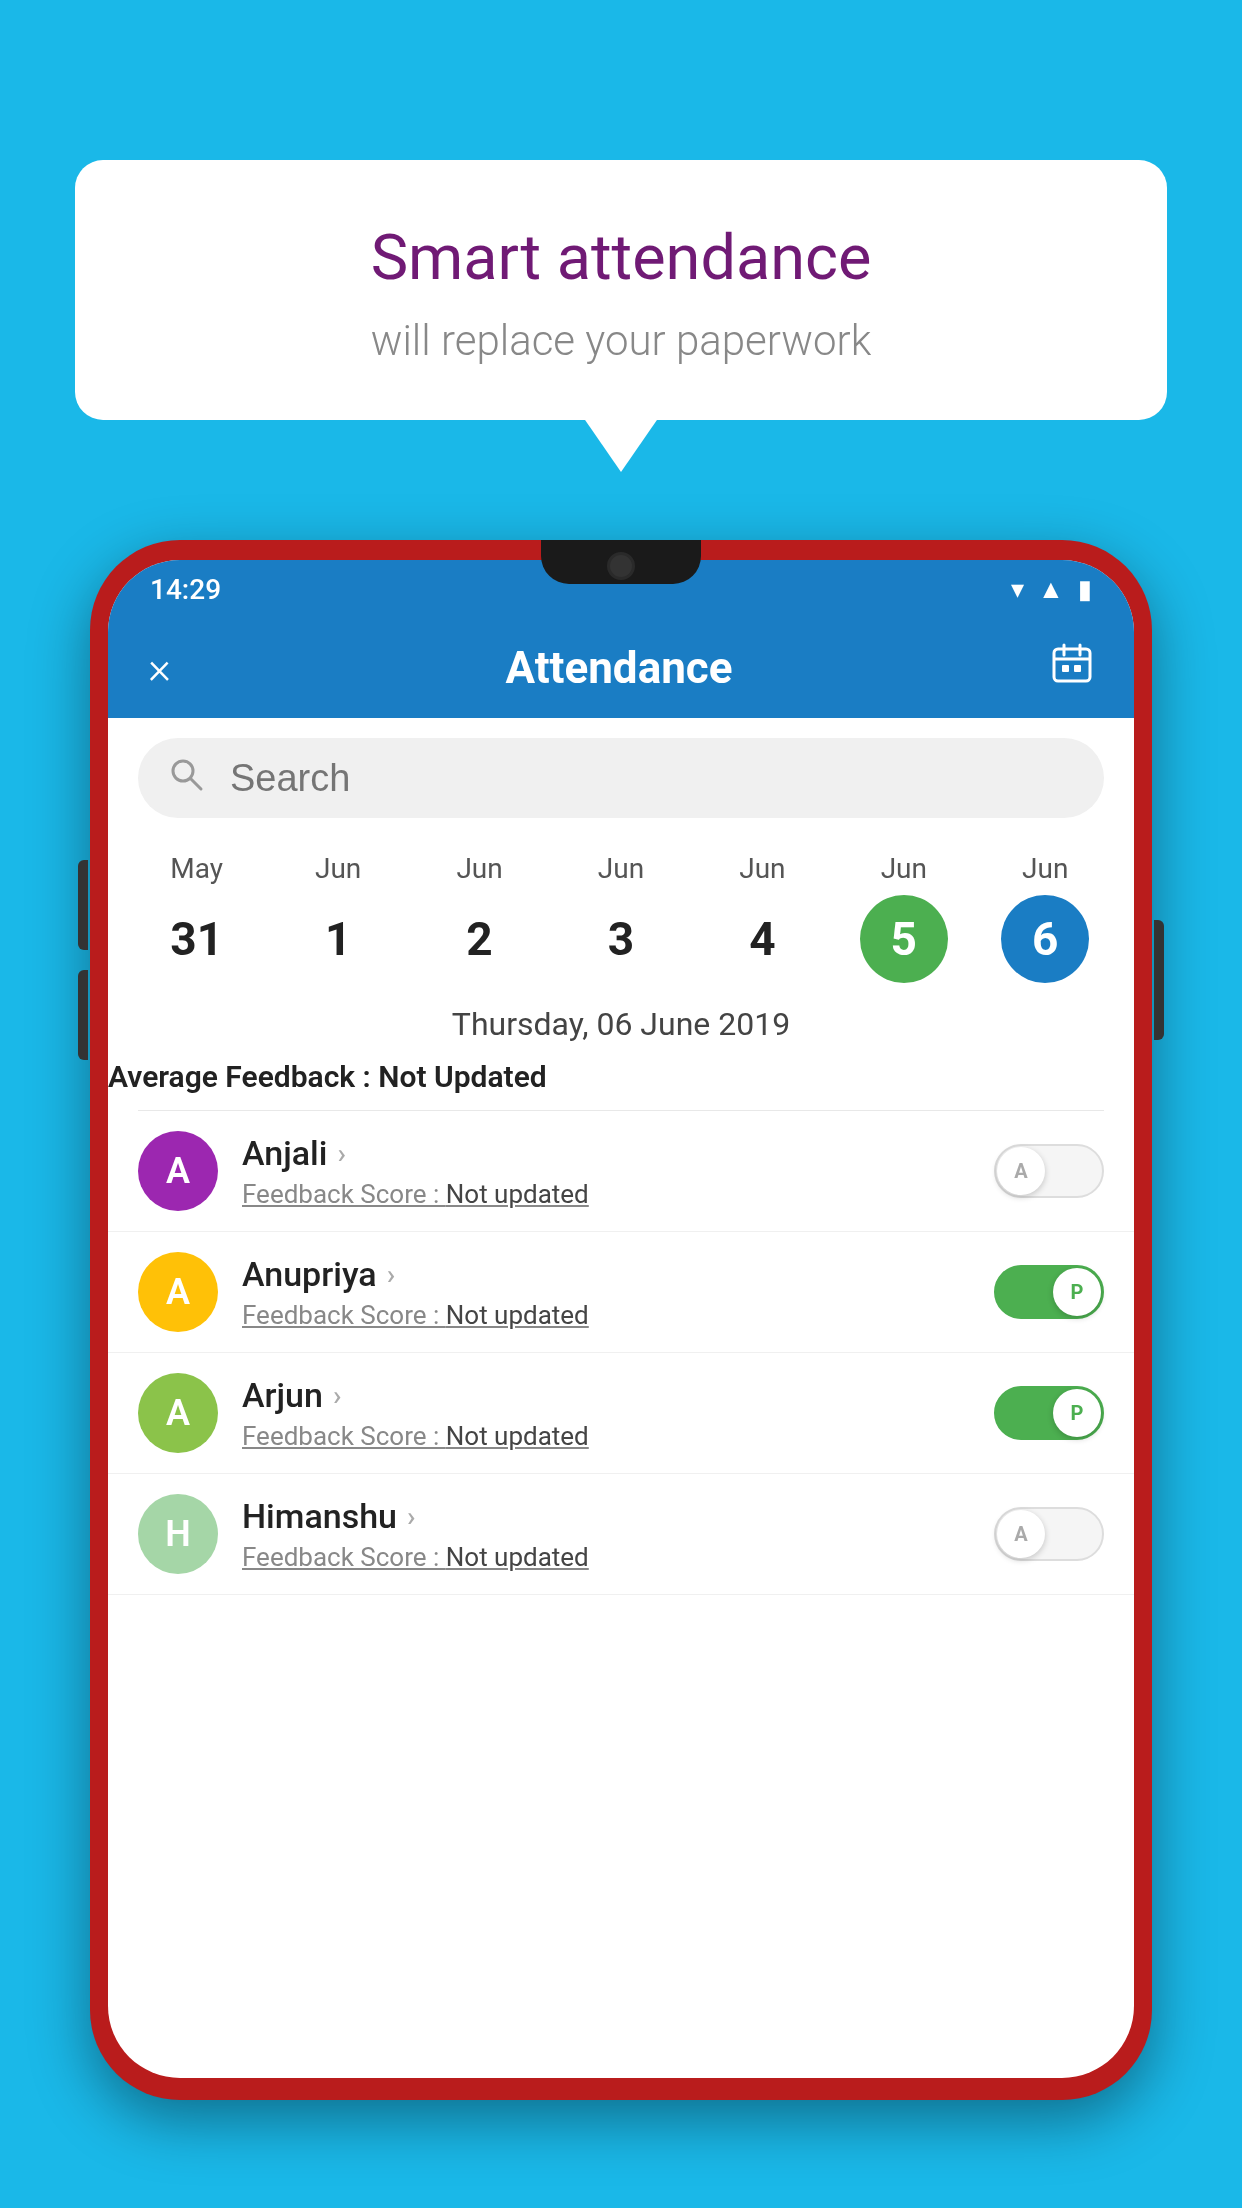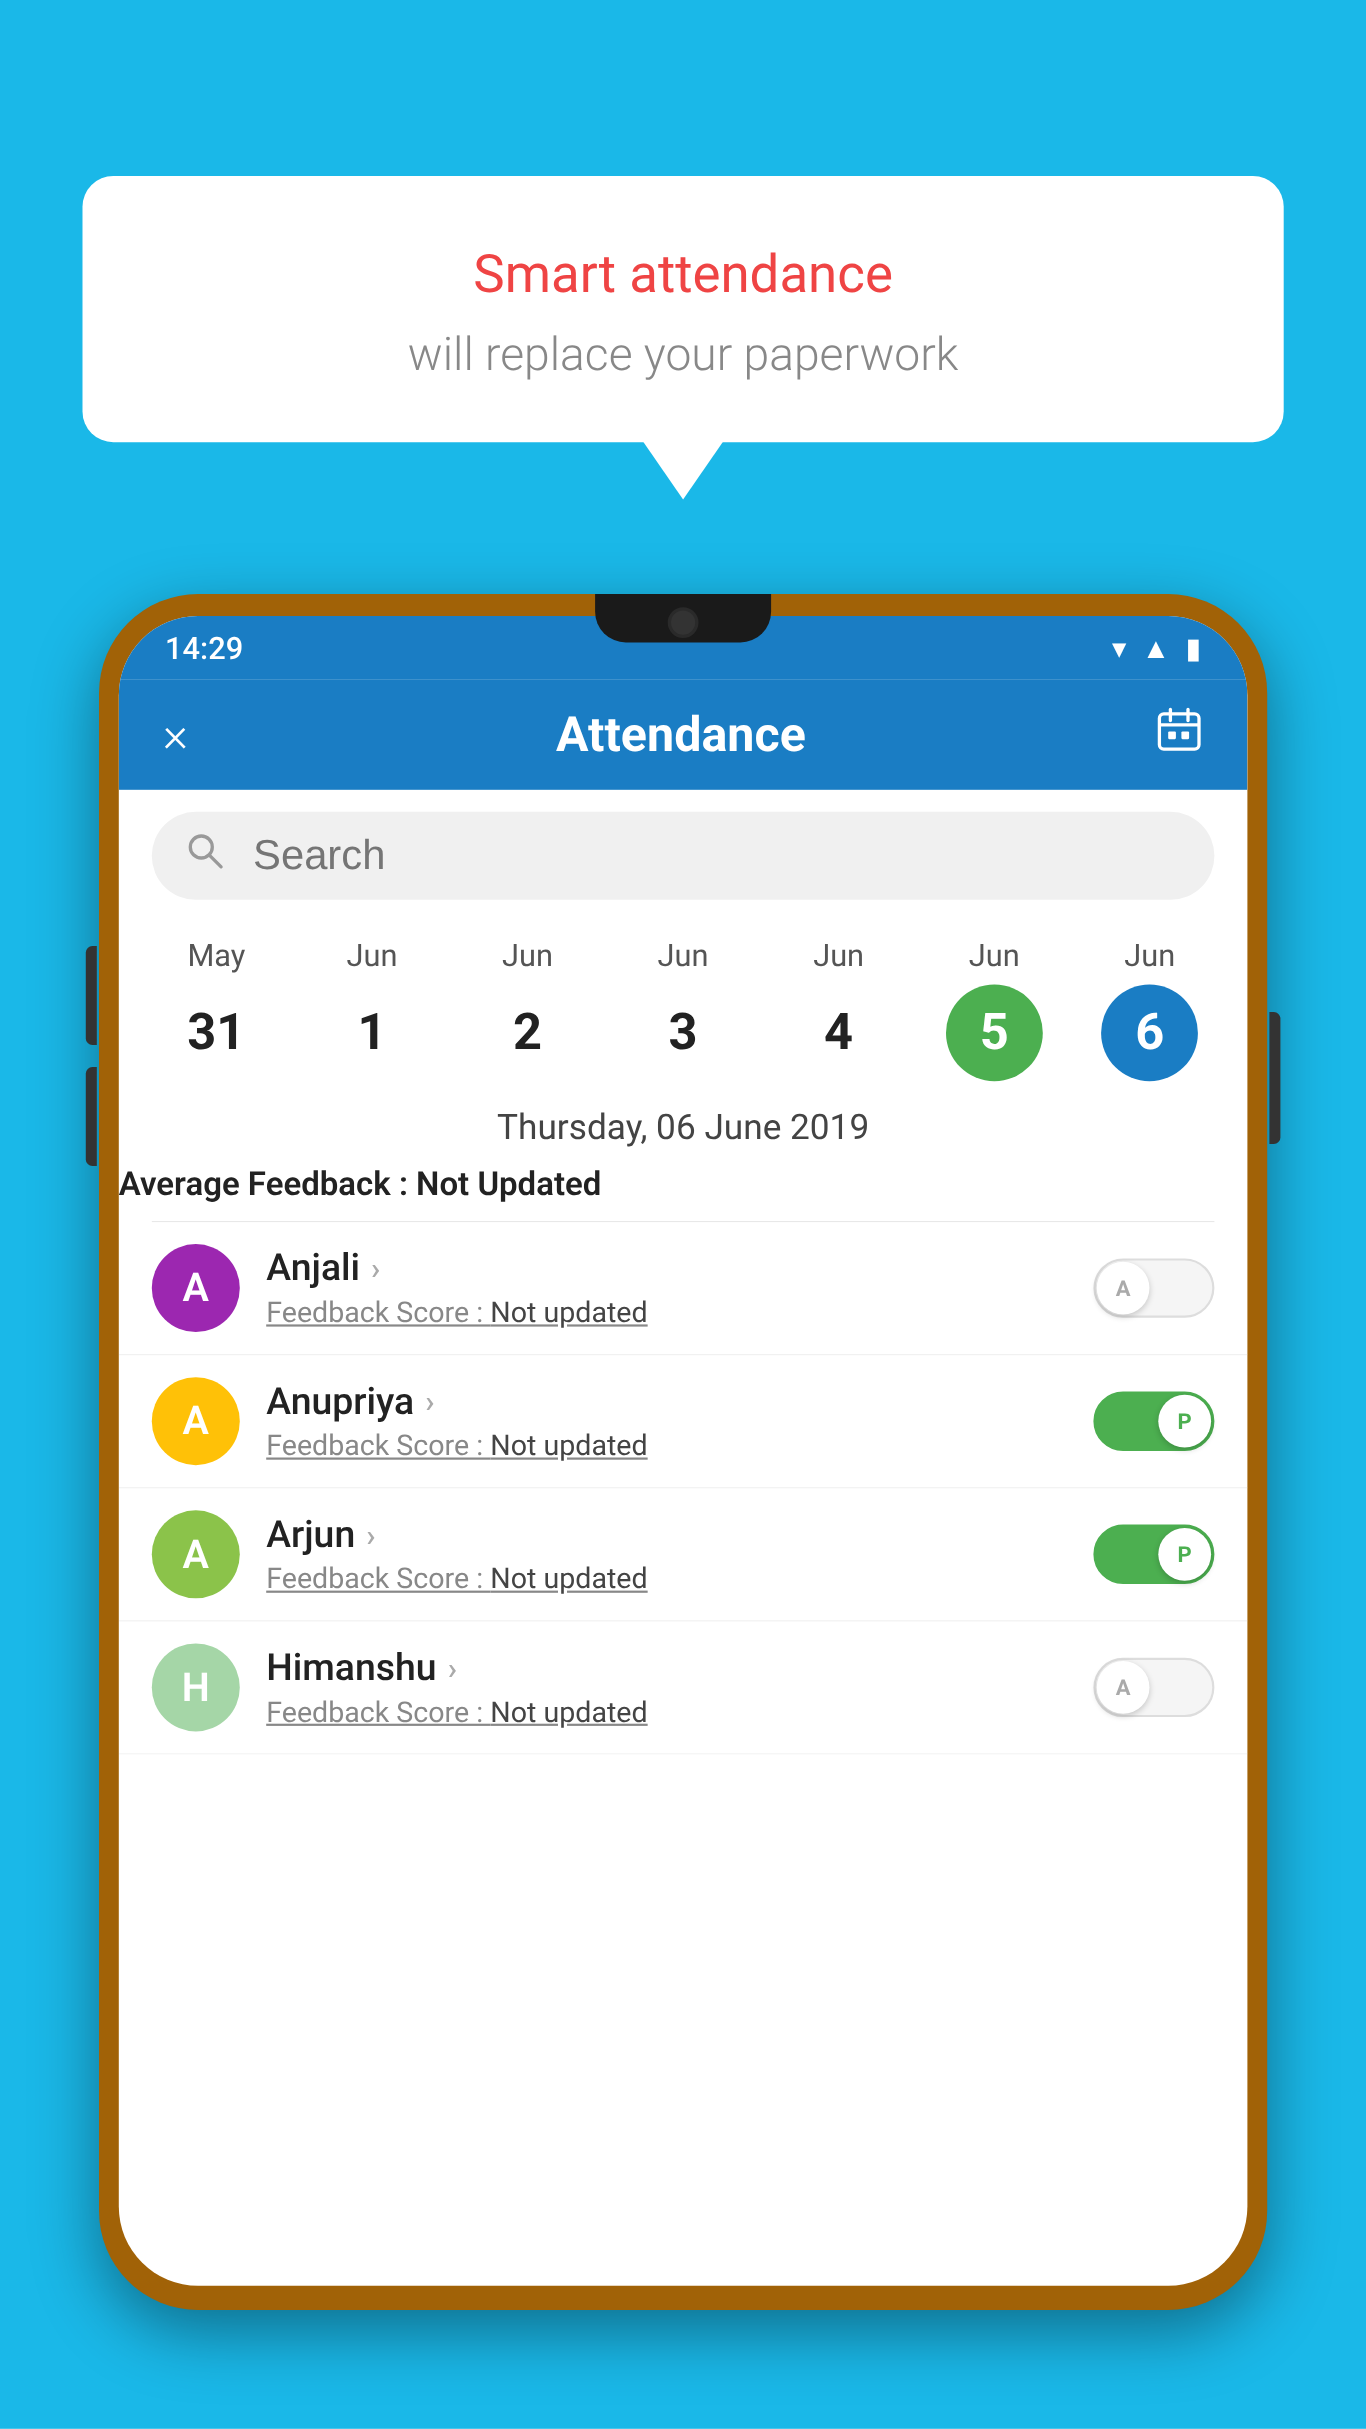--- a/index.html
+++ b/index.html
@@ -30,22 +30,22 @@
       bottom: -52px;
       left: 50%;
       transform: translateX(-50%);
       width: 0;
       height: 0;
       border-left: 38px solid transparent;
       border-right: 38px solid transparent;
       border-top: 55px solid white;
     }
     .bubble-title {
-      font-size: 48px;
-      color: #ef4444;
+      font-size: 63px;
+      color: #701a75;
       font-weight: 400;
       line-height: 1.2;
       margin-bottom: 20px;
     }
     .bubble-subtitle {
       font-size: 42px;
       color: #888;
       font-weight: 300;
       text-align: center;
     }
@@ -54,21 +54,21 @@
     .phone-wrapper {
       position: absolute;
       top: 540px;
       left: 90px;
       right: 90px;
       bottom: 0px;
     }
 
     .phone-outer {
       position: relative;
-      background: #a16207;
+      background: #b91c1c;
       border-radius: 90px;
       padding: 0;
       width: 100%;
       height: 1560px;
       box-shadow: 0 20px 60px rgba(0,0,0,0.4);
     }
 
     
     .phone-notch {
       position: absolute;

